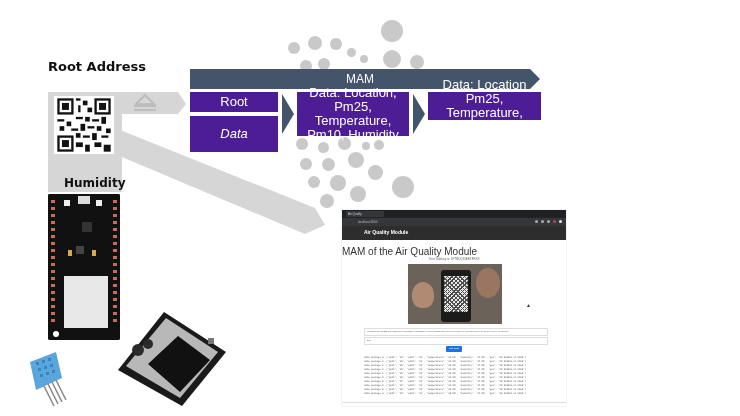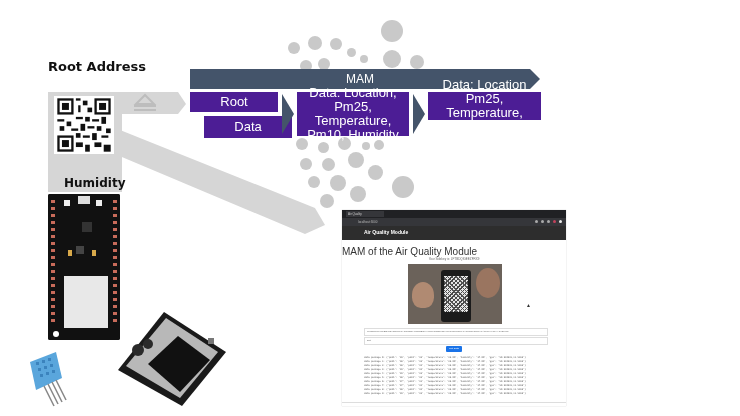--- a/index.html
+++ b/index.html
@@ -25,21 +25,21 @@
   .diag-arrow { left:110px; top:130px; }
 
   
   .mam-banner { left:190px; top:69px; width:350px; height:20px; }
   .mam-label { left:190px; top:69px; width:340px; height:20px; line-height:20px; text-align:center;
                color:#fff; font-size:12px; }
 
   .orange { position:absolute; background:#4c1d95; color:#fff; text-align:center;
             font-size:13px; display:flex; align-items:center; justify-content:center; line-height:14px; }
   .box-root { left:190px; top:92px; width:88px; height:20px; }
-  .box-data { left:204px; top:116px; width:88px; height:22px; }
+  .box-data { left:190px; top:116px; width:88px; height:36px;font-style:italic; }
   .box-p1 { left:297px; top:92px; width:112px; height:44px; white-space:pre-line; }
   .box-p2 { left:428px; top:92px; width:113px; height:28px; white-space:pre-line; }
   .chev { position:absolute; }
 
   
   .browser { left:342px; top:210px; width:224px; height:196px; background:#fff;
              box-shadow:0 0 1px #bbb; }
   .b-tabbar { position:absolute; left:0; top:0; width:224px; height:8px; background:#202124; }
   .b-urlbar { position:absolute; left:0; top:8px; width:224px; height:8px; background:#35363a; }
   .b-appbar { position:absolute; left:0; top:16px; width:224px; height:14px; background:#2d2d2d; }

